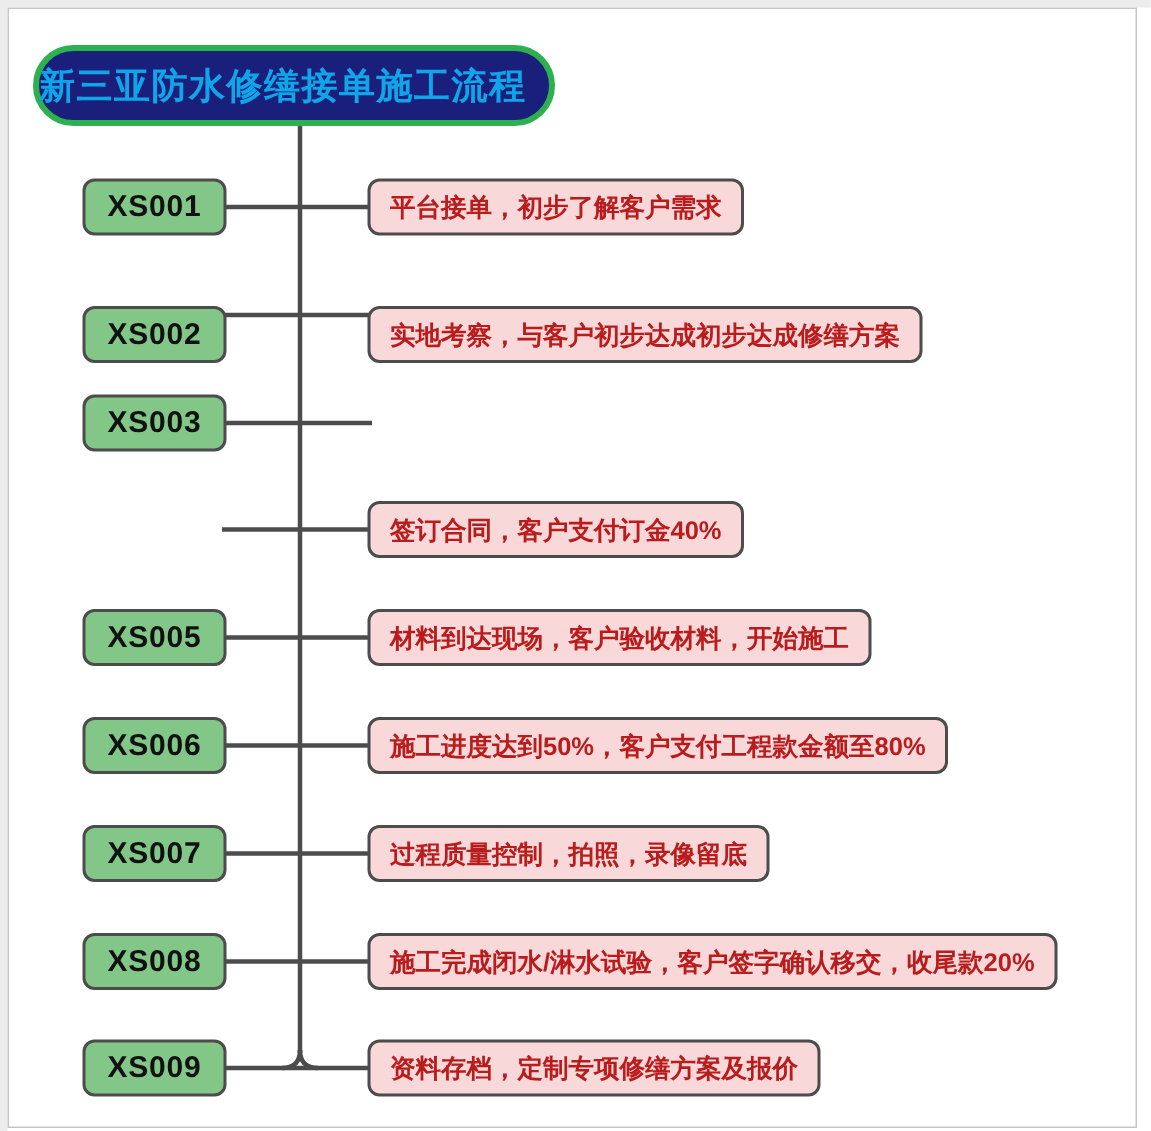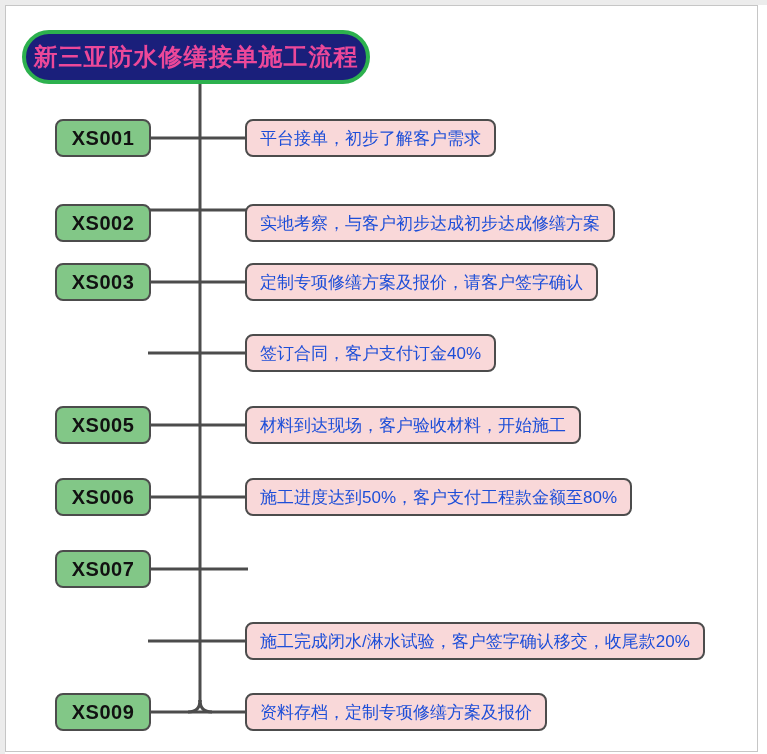--- a/index.html
+++ b/index.html
@@ -14,37 +14,37 @@
   .page{
     position:absolute;left:5px;top:5px;width:753px;height:747px;
     background:#ffffff;border:1px solid #c6c6c6;box-sizing:border-box;
   }
   
   svg.connectors{position:absolute;left:0;top:0;width:767px;height:754px;}
   
   .title-pill{
     position:absolute;left:22px;top:30px;width:348px;height:54px;box-sizing:border-box;
     background:#1a1f7b;border:4px solid #2db14e;border-radius:28px;
-    display:flex;align-items:center;justify-content:center;
-    color:#ec4899;font-size:24px;font-weight:bold;letter-spacing:1px;
+    display:flex;align-items:center;justify-content:flex-start;
+    color:#0ea5e9;font-size:24px;font-weight:bold;letter-spacing:1px;
   }
   
   .row{position:absolute;left:0;width:679px;height:38px;padding-left:32px;}
   .code-box{
     position:absolute;left:55px;top:0;width:96px;height:38px;box-sizing:border-box;
     background:#82c787;border:2.5px solid #4c4c4c;border-radius:8px;
     display:flex;align-items:center;justify-content:center;
     font-size:20px;font-weight:bold;color:#111111;letter-spacing:0.5px;
   }
   .desc-box{
     position:absolute;left:245px;top:0;height:38px;box-sizing:border-box;
     background:#f9d8d9;border:2.5px solid #4c4c4c;border-radius:8px;
     display:inline-flex;align-items:center;justify-content:center;
     padding:0 13px;white-space:nowrap;
-    font-size:17px;font-weight:normal;color:#1d4ed8;
+    font-size:17px;font-weight:bold;color:#b91c1c;
   }
 </style>
 </head>
 <body>
 
 <div class="edge-top"></div>
 <div class="edge-left"></div>
 <div class="page"></div>
 
 <svg class="connectors" viewBox="0 0 767 754" xmlns="http://www.w3.org/2000/svg">
@@ -76,41 +76,42 @@
   <div class="desc-box">平台接单，初步了解客户需求</div>
 </div>
 
 <div class="row" style="top:204px">
   <div class="code-box">XS002</div>
   <div class="desc-box">实地考察，与客户初步达成初步达成修缮方案</div>
 </div>
 
 <div class="row" style="top:263px">
   <div class="code-box">XS003</div>
-  <div class="desc-box">定制专项修缮方案及报价，请客户签字确认</div>
 </div>
 
 <div class="row" style="top:334px">
   <div class="desc-box">签订合同，客户支付订金40%</div>
 </div>
 
 <div class="row" style="top:406px">
   <div class="code-box">XS005</div>
   <div class="desc-box">材料到达现场，客户验收材料，开始施工</div>
 </div>
 
 <div class="row" style="top:478px">
   <div class="code-box">XS006</div>
   <div class="desc-box">施工进度达到50%，客户支付工程款金额至80%</div>
 </div>
 
 <div class="row" style="top:550px">
   <div class="code-box">XS007</div>
+  <div class="desc-box">过程质量控制，拍照，录像留底</div>
 </div>
 
 <div class="row" style="top:622px">
+  <div class="code-box">XS008</div>
   <div class="desc-box">施工完成闭水/淋水试验，客户签字确认移交，收尾款20%</div>
 </div>
 
 <div class="row" style="top:693px">
   <div class="code-box">XS009</div>
   <div class="desc-box">资料存档，定制专项修缮方案及报价</div>
 </div>
 
 </body></html>

